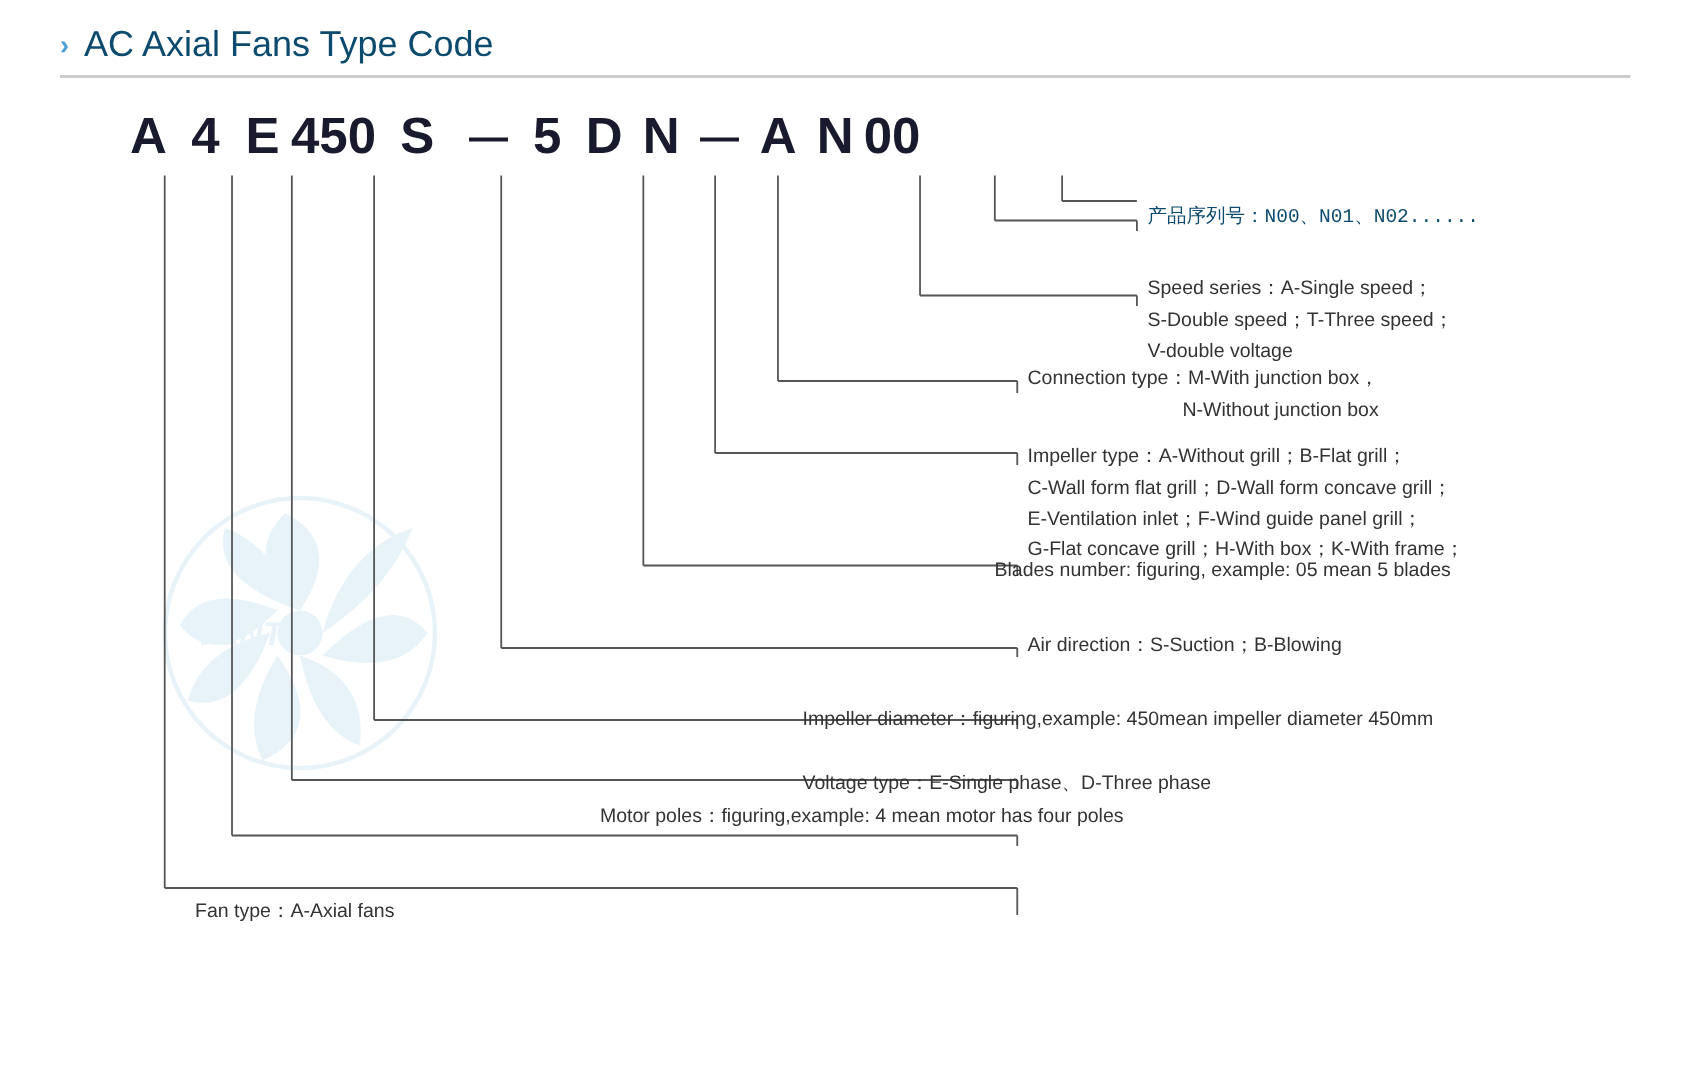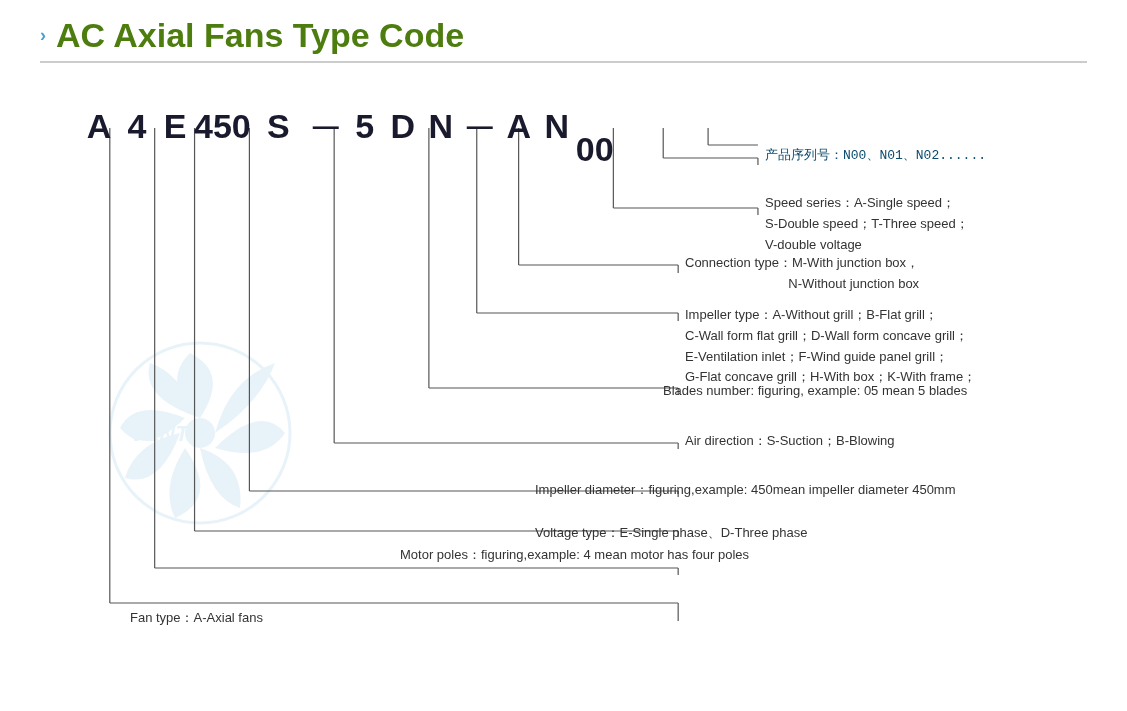--- a/index.html
+++ b/index.html
@@ -27,23 +27,23 @@
       margin-bottom: 6px;
     }
 
     .title-chevron {
       color: #4a9fd4;
       font-size: 18px;
       font-weight: bold;
     }
 
     .page-title {
-      font-size: 34px;
-      font-weight: 700;
-      color: #4d7c0f;
+      font-size: 24px;
+      font-weight: 400;
+      color: #0c4a6e;
     }
 
     .title-divider {
       border: none;
       border-top: 2px solid #cccccc;
       margin-bottom: 20px;
     }
 
     .letter {
       font-size: 34px;
@@ -190,21 +190,21 @@
       <span class="letter" style="min-width:38px;">E</span>
       <span class="letter" style="min-width:52px;">450</span>
       <span class="letter" style="min-width:55px;">S</span>
       <span class="letter" style="min-width:40px; font-size:26px;">—</span>
       <span class="letter" style="min-width:38px;">5</span>
       <span class="letter" style="min-width:38px;">D</span>
       <span class="letter" style="min-width:38px;">N</span>
       <span class="letter" style="min-width:40px; font-size:26px;">—</span>
       <span class="letter" style="min-width:38px;">A</span>
       <span class="letter" style="min-width:38px;">N</span>
-      <span class="letter" style="min-width:38px;margin-top:47px;">00</span>
+      <span class="letter" style="min-width:38px;">00</span>
     </div>
 
     <div class="desc" style="left:725px; top:72px;">
       <span style="color:#0c4a6e;font-family:Liberation Mono, monospace;">产品序列号：N00、N01、N02......</span>
     </div>
 
     <div class="desc" style="left:725px; top:120px;">
       <span>Speed series：A-Single speed；</span><br>
       <span>S-Double speed；T-Three speed；</span><br>
       <span>V-double voltage</span>

